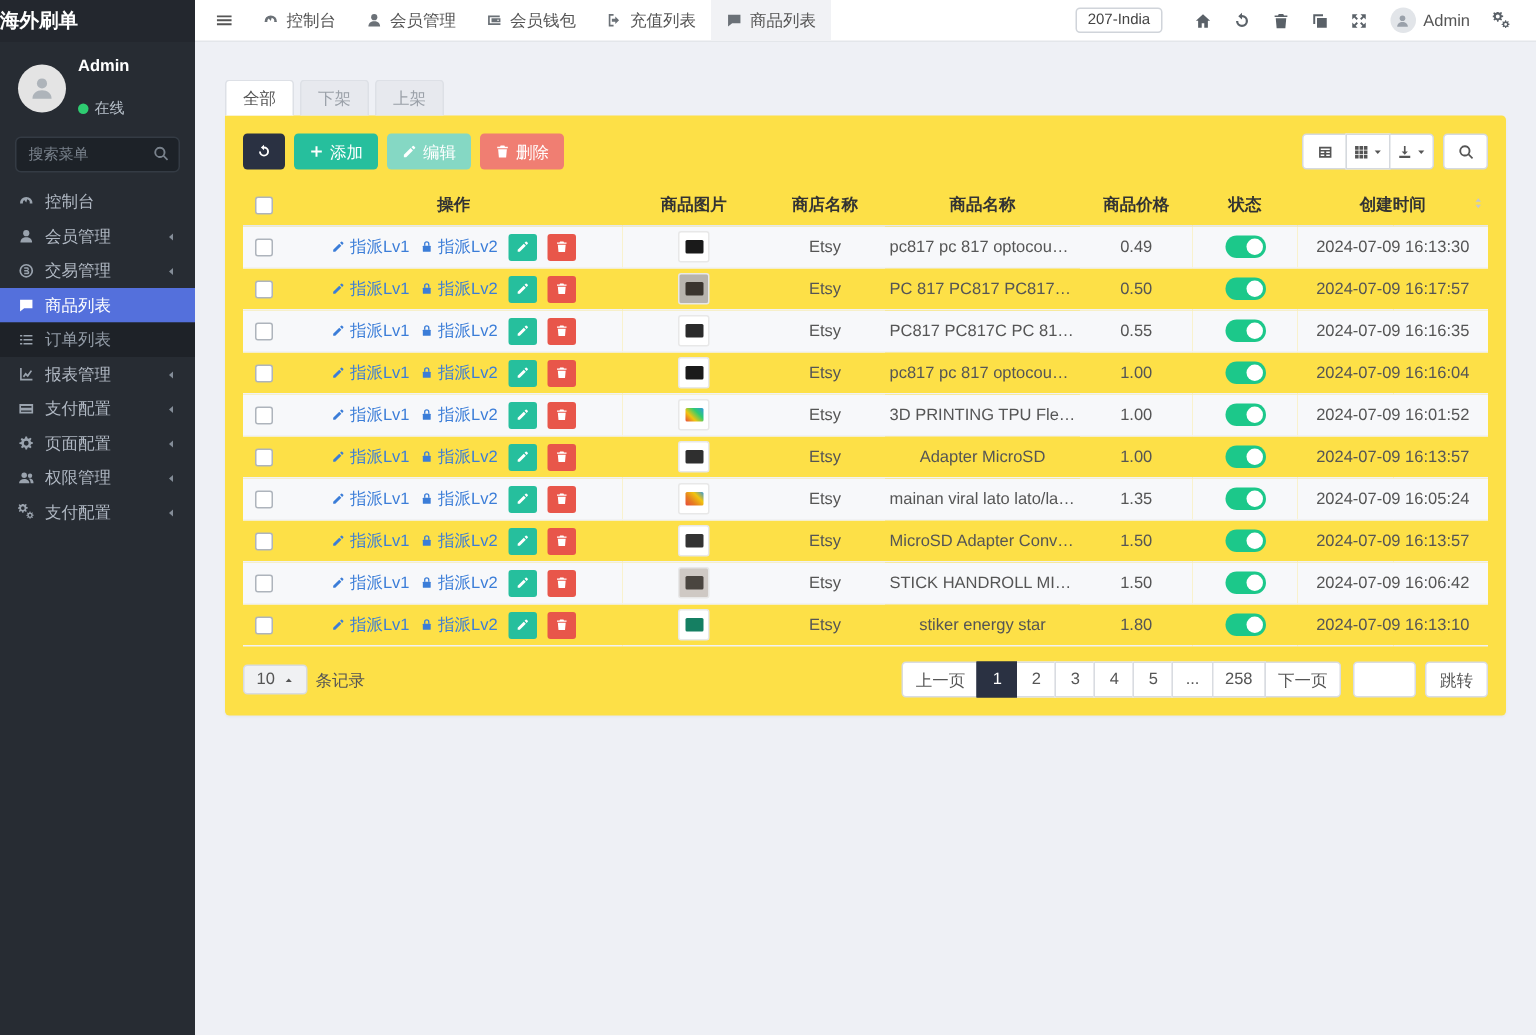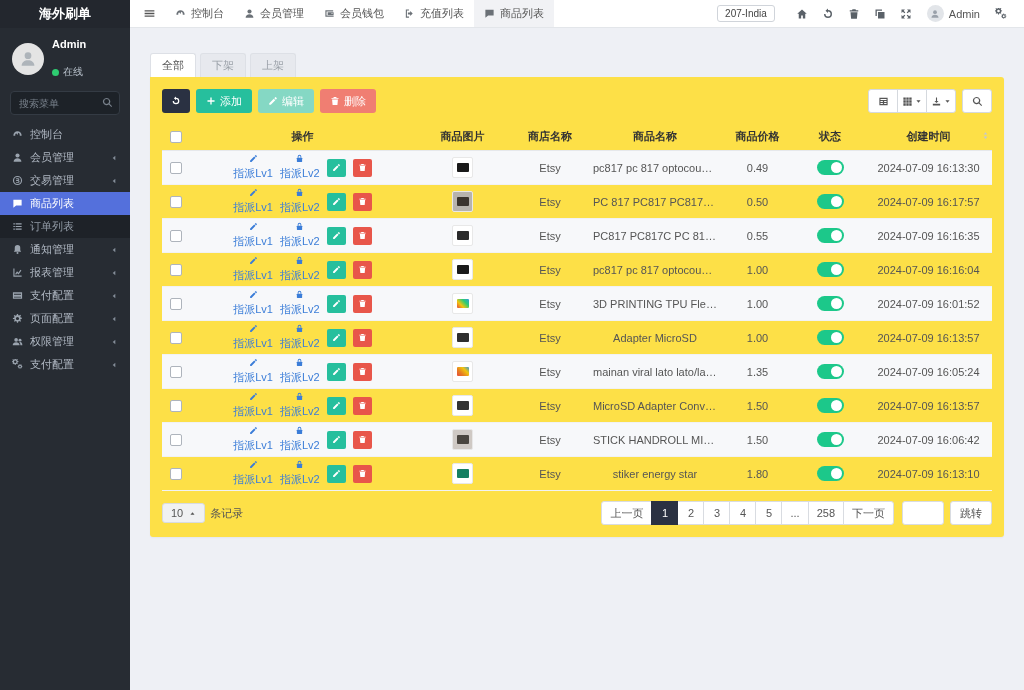--- a/index.html
+++ b/index.html
@@ -3,21 +3,21 @@
 <meta charset="utf-8">
 <style>
   * { margin:0; padding:0; box-sizing:border-box; }
   html,body { width:1024px; height:690px; overflow:hidden;
     font-family:"Liberation Sans","DejaVu Sans",sans-serif; background:#eef0f5; font-size:11px; color:#444; }
   .app { display:flex; height:100%; }
   .ic { width:12px; height:12px; fill:currentColor; flex:none; }
 
   
   .sidebar { width:130px; background:#272c33; color:#b0b8c3; display:flex; flex-direction:column; flex:none; }
-  .brand { height:28px; line-height:28px; text-align:center; color:#fff; font-weight:bold; font-size:13px; background:#23272e; }
+  .brand { height:28px; line-height:28px; color:#fff; font-weight:bold; font-size:13px; background:#23272e; }
   .userbox { display:flex; align-items:center; gap:8px; padding:10px 12px 8px; }
   .avatar { width:32px; height:32px; border-radius:50%; background:#e4e4e4; display:flex; align-items:center; justify-content:center; color:#aeb4ba; }
   .avatar .ic { width:18px; height:18px; }
   .uname { color:#fff; font-weight:bold; font-size:11px; }
   .ustatus { font-size:10px; color:#b9c2cc; display:flex; align-items:center; gap:4px; margin-top:15px; }
   .dot { width:7px; height:7px; border-radius:50%; background:#2ecc71; display:inline-block; }
   .searchwrap { position:relative; margin:4px 10px 8px; }
   .s-search { width:100%; height:24px; background:#1d2228; border:1px solid #343b44; border-radius:4px;
     color:#aab3bd; font-size:10px; padding:0 22px 0 8px; outline:none; }
   .s-search::placeholder { color:#79828c; }
@@ -70,21 +70,21 @@
   .btn-search { border-radius:3px !important; margin-left:6px; }
 
   
   table { width:100%; border-collapse:collapse; margin-top:10px; font-size:11px; table-layout:fixed; }
   th { font-weight:bold; color:#333; padding:6px 3px; border-bottom:1px solid #e6e8eb; text-align:center; position:relative; }
   td { padding:3px; text-align:center; color:#555; height:26px; }
   tbody tr:nth-child(odd) { background:#f7f8fa; }
   tbody tr { border-bottom:1px solid #f1f2f4; }
   .cb { width:12px; height:12px; border:1px solid #aeb4bc; border-radius:2px; background:#fff; display:inline-block; cursor:pointer; vertical-align:middle; }
   .cell-actions { display:flex; align-items:center; justify-content:center; gap:7px; }
-  .alink { color:#3b7dd8; text-decoration:none; display:inline-flex; align-items:center; gap:3px; cursor:pointer; white-space:nowrap;flex-direction:column; }
+  .alink { color:#3b7dd8; text-decoration:none; display:inline-flex; align-items:center; gap:3px; cursor:pointer; white-space:nowrap; }
   .alink .ic { width:9px; height:9px; }
   .mini { width:19px; height:18px; border:none; border-radius:2px; color:#fff; display:inline-flex; align-items:center; justify-content:center; cursor:pointer; }
   .mini .ic { width:9px; height:9px; }
   .mini.green { background:#26bf9d; }
   .mini.red { background:#e8564a; }
   .thumb { width:21px; height:21px; border-radius:2px; border:1px solid #e8e8e8; margin:0 auto; display:flex; align-items:center; justify-content:center; }
   .chip { width:12px; height:9px; border-radius:1px; }
   .toggle { width:27px; height:15px; border-radius:8px; background:#1cc88a; display:inline-block; position:relative; cursor:pointer; vertical-align:middle; }
   .toggle::after { content:""; position:absolute; right:2px; top:2px; width:11px; height:11px; border-radius:50%; background:#fff; }
   .name-cell, .ellip { overflow:hidden; text-overflow:ellipsis; white-space:nowrap; }
@@ -270,29 +270,20 @@
           <svg class="ic s-ic">
             <use href="#i-comment"></use>
           </svg>
           <span class="s-label">商品列表</span>
         </div>
         <div class="s-item sub">
           <svg class="ic s-ic">
             <use href="#i-list"></use>
           </svg>
           <span class="s-label">订单列表</span>
-        </div>
-        <div class="s-item">
-          <svg class="ic s-ic">
-            <use href="#i-bell"></use>
-          </svg>
-          <span class="s-label">通知管理</span>
-          <svg class="ic s-arrow">
-            <use href="#i-caret-left"></use>
-          </svg>
         </div>
         <div class="s-item">
           <svg class="ic s-ic">
             <use href="#i-chart"></use>
           </svg>
           <span class="s-label">报表管理</span>
           <svg class="ic s-arrow">
             <use href="#i-caret-left"></use>
           </svg>
         </div>

